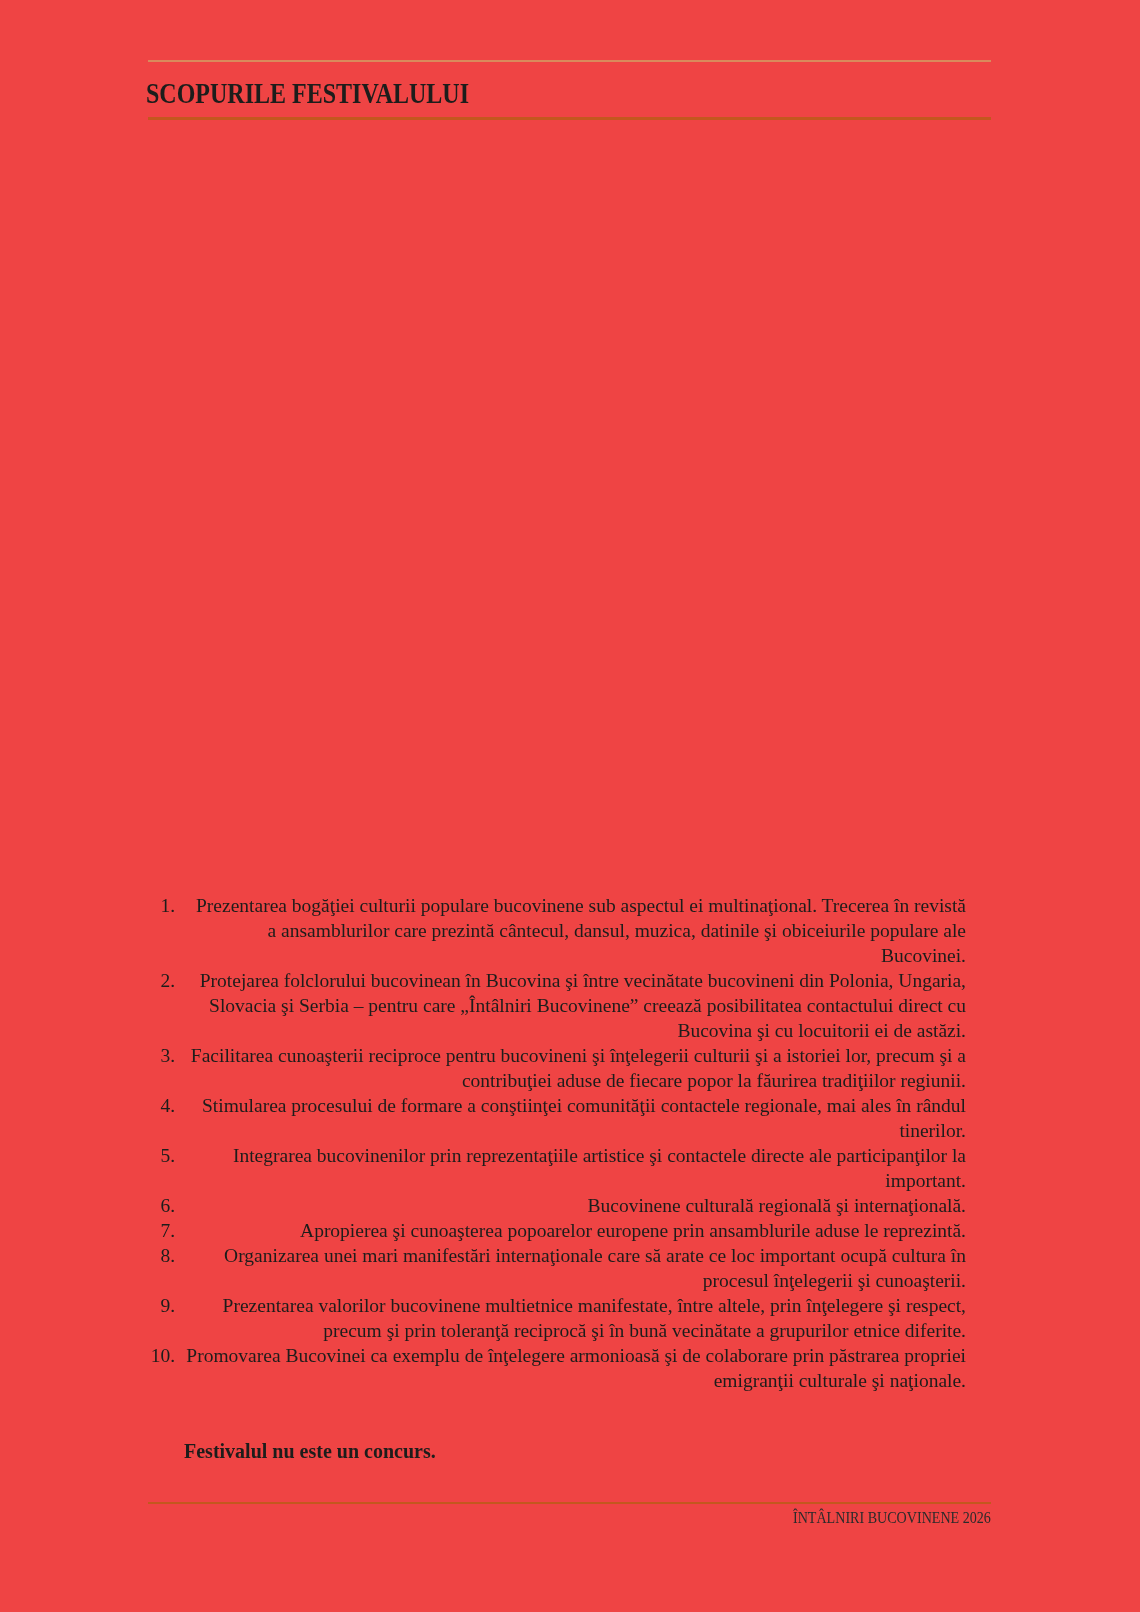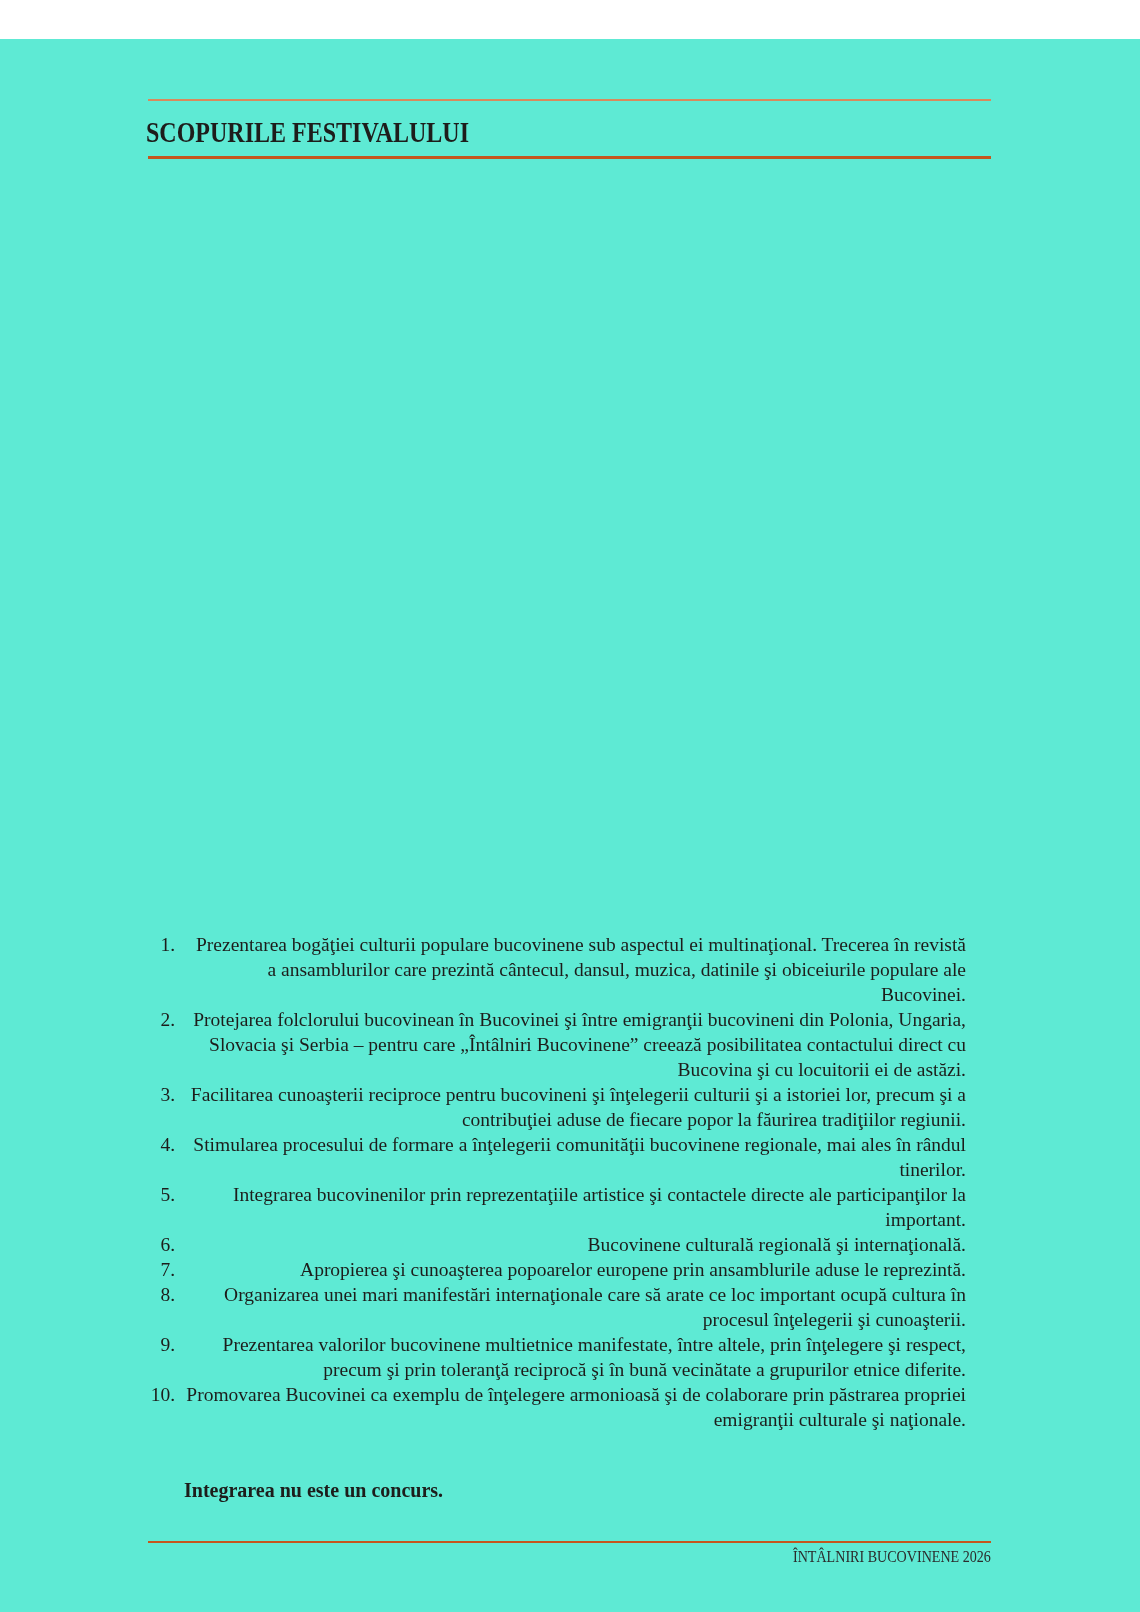--- a/index.html
+++ b/index.html
@@ -5,21 +5,21 @@
   * { margin: 0; padding: 0; box-sizing: border-box; }
   html, body { background: #ffffff; }
   body {
     width: 1140px;
     height: 1612px;
     position: relative;
     font-family: "Liberation Serif", serif;
     color: #1d1d1b;
     overflow: hidden;
   }
-  .page { position: absolute; inset: 0; background: #5eead4; margin-top: 39px; }
+  .page { position: absolute; inset: 0; background: #ef4444; }
 
   
   .rule {
     position: absolute;
     left: 148px;
     width: 843px;
   }
   .rule-top    { top: 60px;  height: 2px; background: var(--accent-light, #d98a5c); }
   .rule-header { top: 117px; height: 3px; background: var(--accent, #c4571e); }
   .rule-footer { top: 1502px; height: 2px; background: var(--accent, #c4571e); }
@@ -91,30 +91,30 @@
 <div class="page">
 
   <div class="rule rule-top"></div>
 
   <h1 class="page-title">SCOPURILE FESTIVALULUI</h1>
 
   <div class="rule rule-header"></div>
 
   <ol class="goals-list">
     <li>Prezentarea bogăţiei culturii populare bucovinene sub aspectul ei multinaţional. Trecerea în revistă a ansamblurilor care prezintă cântecul, dansul, muzica, datinile şi obiceiurile populare ale Bucovinei.</li>
-    <li>Protejarea folclorului bucovinean în Bucovinei şi între emigranţii bucovineni din Polonia, Ungaria, Slovacia şi Serbia – pentru care „Întâlniri Bucovinene” creează posibilitatea contactului direct cu Bucovina şi cu locuitorii ei de astăzi.</li>
+    <li>Protejarea folclorului bucovinean în Bucovina şi între vecinătate bucovineni din Polonia, Ungaria, Slovacia şi Serbia – pentru care „Întâlniri Bucovinene” creează posibilitatea contactului direct cu Bucovina şi cu locuitorii ei de astăzi.</li>
     <li>Facilitarea cunoaşterii reciproce pentru bucovineni şi înţelegerii culturii şi a istoriei lor, precum şi a contribuţiei aduse de fiecare popor la făurirea tradiţiilor regiunii.</li>
-    <li>Stimularea procesului de formare a înţelegerii comunităţii bucovinene regionale, mai ales în rândul tinerilor.</li>
+    <li>Stimularea procesului de formare a conştiinţei comunităţii contactele regionale, mai ales în rândul tinerilor.</li>
     <li>Integrarea bucovinenilor prin reprezentaţiile artistice şi contactele directe ale participanţilor la important.</li>
     <li>Bucovinene culturală regională şi internaţională.</li>
     <li>Apropierea şi cunoaşterea popoarelor europene prin ansamblurile aduse le reprezintă.</li>
     <li>Organizarea unei mari manifestări internaţionale care să arate ce loc important ocupă cultura în procesul înţelegerii şi cunoaşterii.</li>
     <li>Prezentarea valorilor bucovinene multietnice manifestate, între altele, prin înţelegere şi respect, precum şi prin toleranţă reciprocă şi în bună vecinătate a grupurilor etnice diferite.</li>
     <li>Promovarea Bucovinei ca exemplu de înţelegere armonioasă şi de colaborare prin păstrarea propriei emigranţii culturale şi naţionale.</li>
   </ol>
 
-  <p class="festival-note">Integrarea nu este un concurs.</p>
+  <p class="festival-note">Festivalul nu este un concurs.</p>
 
   <div class="rule rule-footer"></div>
 
   <div class="footer-text">ÎNTÂLNIRI BUCOVINENE 2026</div>
 
 </div>
 
 </body></html>

